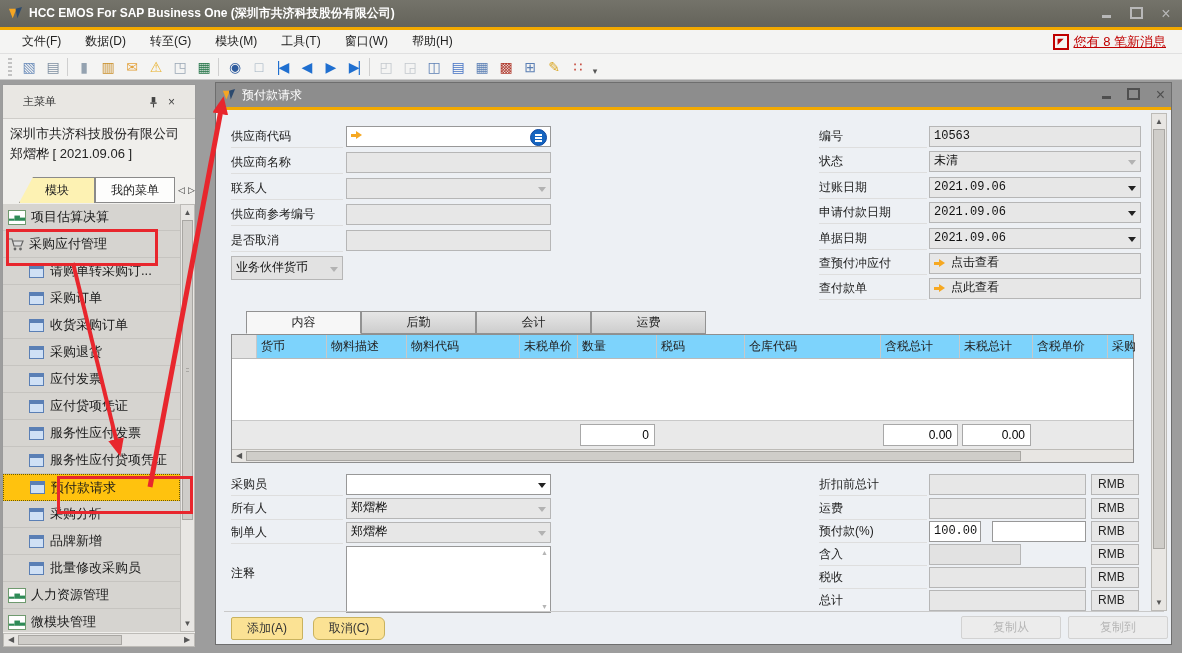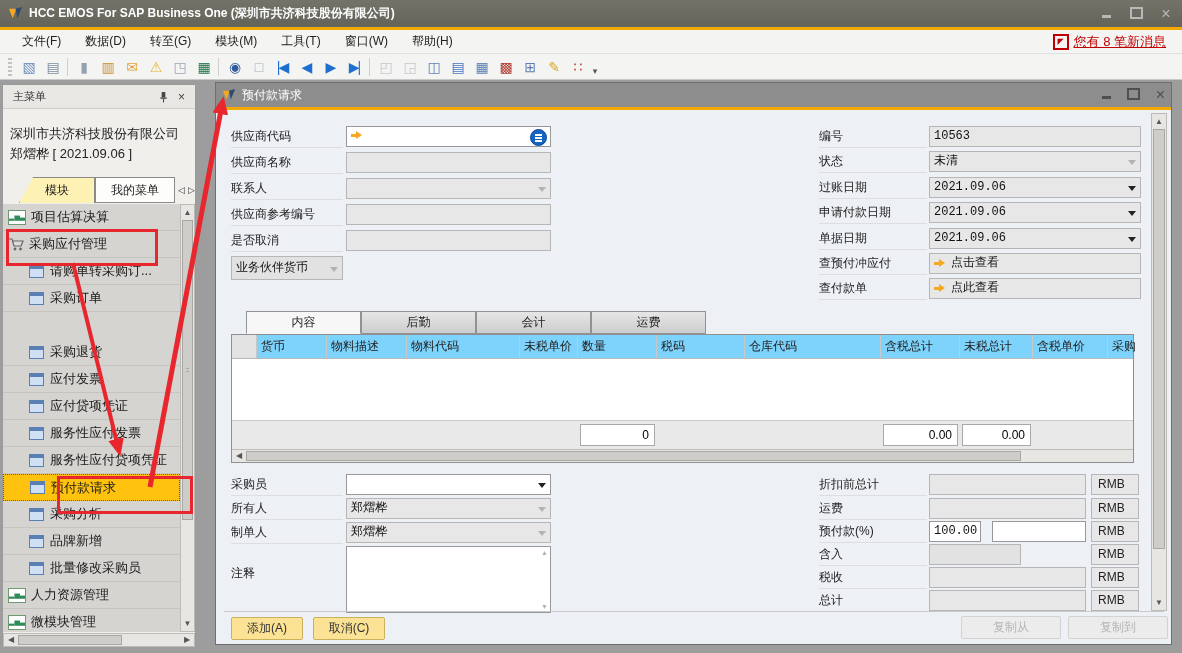--- a/index.html
+++ b/index.html
@@ -26,22 +26,22 @@
   .toolbar{left:0;top:54px;width:1182px;height:26px;background:#f4f4f3;border-bottom:1px solid #c9c9c9;
            display:flex;align-items:center;padding:0 4px;}
   .tbgrip{width:4px;height:18px;margin:0 4px;background:repeating-linear-gradient(#c3c3c3 0 2px,transparent 2px 4px);}
   .tbi{width:24px;height:22px;display:inline-flex;align-items:center;justify-content:center;
        font-size:14px;letter-spacing:-2px;cursor:default;}
   .tbsep{width:1px;height:18px;background:#cfcfcf;margin:0 3px;}
   .tbov{width:12px;height:22px;font-size:9px;color:#555;display:inline-flex;align-items:flex-end;justify-content:center;padding-bottom:3px;}
 
   
   .sidebar{left:2px;top:84px;width:194px;height:562px;background:#f0efec;border:1px solid #9a9a9a;}
-  .sbhead{position:absolute;left:0;top:0;width:100%;height:24px;background:#e9e7e3;border-bottom:1px solid #cfcdc9;
-          display:flex;align-items:center;padding:0 10px;box-sizing:border-box;}
+  .sbhead{position:absolute;left:0;top:0;width:100%;height:34px;background:#e9e7e3;border-bottom:1px solid #cfcdc9;
+          display:flex;align-items:center;padding:0 20px;box-sizing:border-box;}
   .sbhead .t{font-size:11px;color:#333;}
   .sbico{margin-left:auto;display:flex;gap:10px;align-items:center;color:#444;font-size:11px;}
   .sbcompany{position:absolute;left:7px;font-size:13px;color:#222;white-space:nowrap;}
   .stab{position:absolute;height:26px;border:1px solid #8a8a8a;font-size:12px;color:#222;
         display:flex;align-items:center;justify-content:center;box-sizing:border-box;}
   .stab.on{background:#fdf2b3;clip-path:polygon(14px 0,100% 0,100% 100%,0 100%);border-bottom:none;z-index:2;}
   .stab.off{background:#fdfdfc;}
   .stabarr{position:absolute;font-size:9px;color:#333;}
   .tree{position:absolute;left:0;top:119px;width:192px;height:428px;background:#d6d4d0;overflow:hidden;}
   .srow{position:absolute;left:0;width:177px;height:27px;border-bottom:1px solid #c6c4c0;
@@ -208,20 +208,24 @@
       <span class="slab">采购应付管理</span>
     </div>
     <div class="srow sub" style="top:54px;">
       <span class="win-ic"></span>
       <span class="slab">请购单转采购订...</span>
     </div>
     <div class="srow sub" style="top:81px;">
       <span class="win-ic"></span>
       <span class="slab">采购订单</span>
     </div>
+    <div class="srow sub" style="top:108px;">
+      <span class="win-ic"></span>
+      <span class="slab">收货采购订单</span>
+    </div>
     <div class="srow sub" style="top:135px;">
       <span class="win-ic"></span>
       <span class="slab">采购退货</span>
     </div>
     <div class="srow sub" style="top:162px;">
       <span class="win-ic"></span>
       <span class="slab">应付发票</span>
     </div>
     <div class="srow sub" style="top:189px;">
       <span class="win-ic"></span>
@@ -427,21 +431,21 @@
   <div class="rmb" style="left:875px;top:507px;">RMB</div>
 
   <div class="sb-track" style="left:935px;top:30px;width:16px;height:498px;">
     <span class="sb-arr" style="top:1px;">▲</span>
     <div class="sb-thumb" style="left:1px;right:1px;top:15px;height:420px;"></div>
     <span class="sb-arr" style="bottom:1px;">▼</span>
   </div>
 
   <div class="footline"></div>
   <div class="ybtn" style="left:15px;top:534px;width:72px;">添加(A)</div>
-  <div class="ybtn" style="left:97px;top:534px;width:72px;">取消(C)</div>
+  <div class="ybtn" style="left:97px;top:534px;width:72px;border-radius:6px;">取消(C)</div>
   <div class="gbtn" style="left:745px;top:533px;width:100px;">复制从</div>
   <div class="gbtn" style="left:852px;top:533px;width:100px;">复制到</div>
 </div>
 
 <div class="annobox" style="left:6px;top:229px;width:146px;height:31px;"></div>
 <div class="annobox" style="left:57px;top:476px;width:130px;height:32px;"></div>
 <svg class="annosvg" width="1182" height="653" viewBox="0 0 1182 653">
   <defs>
     <marker id="ah" markerUnits="userSpaceOnUse" markerWidth="18" markerHeight="16" refX="4" refY="8" orient="auto">
       <path d="M0,0 L18,8 L0,16 Z" fill="#e8262d"></path>

